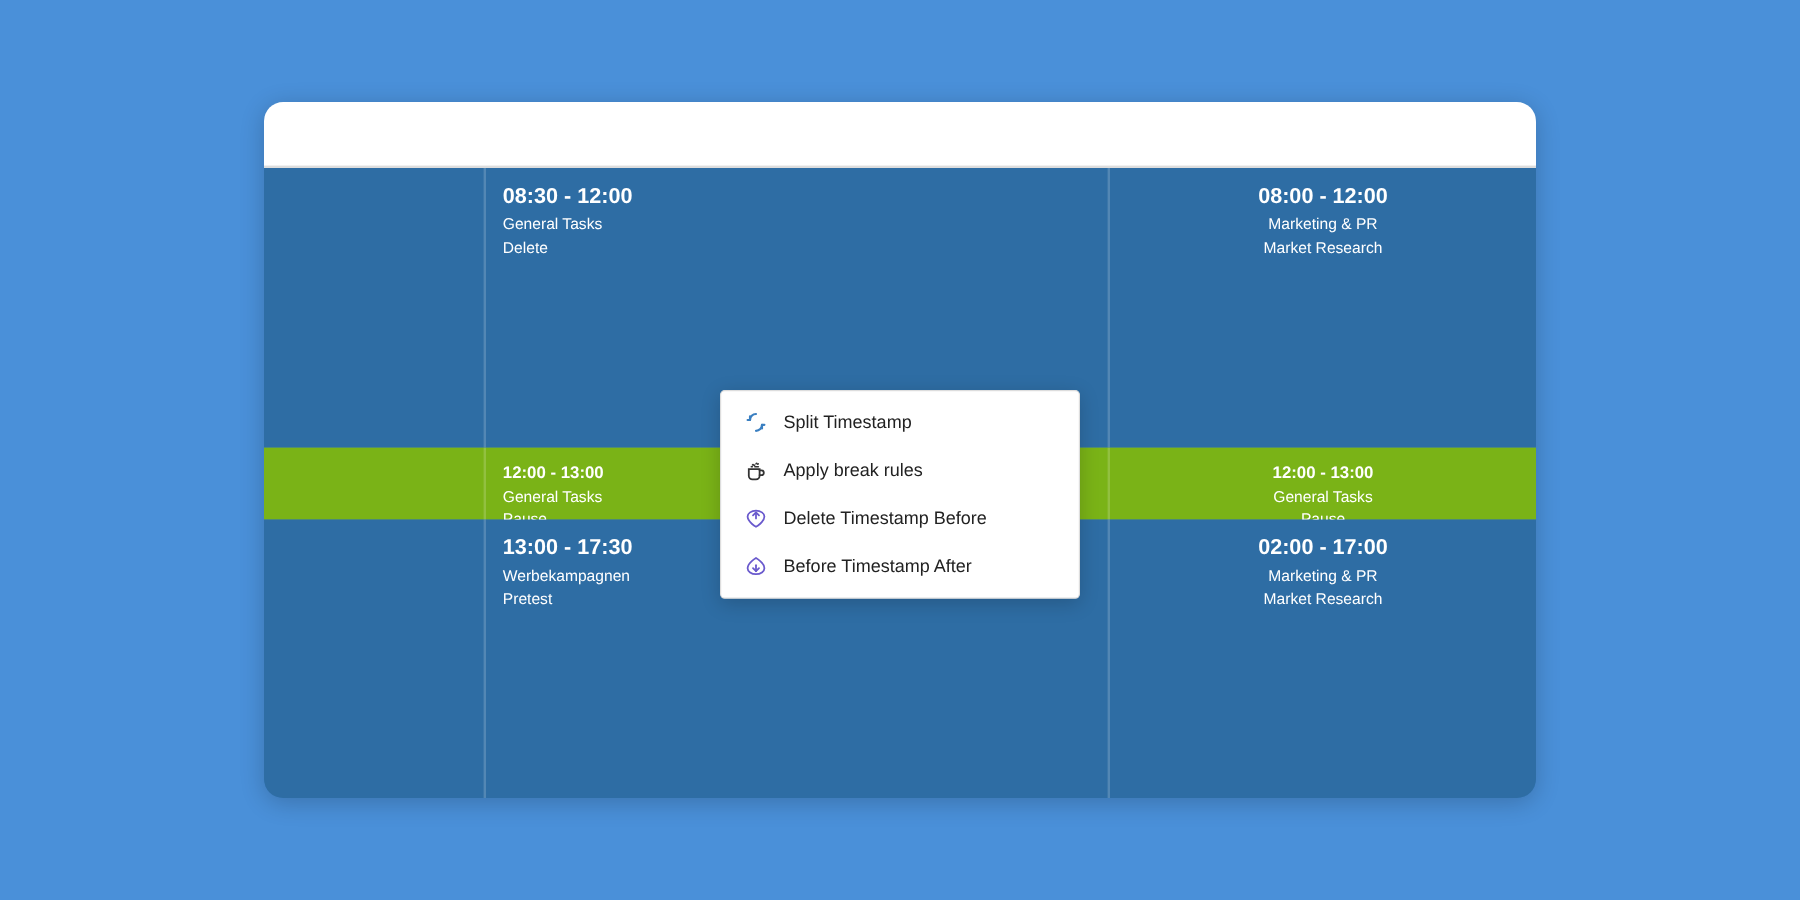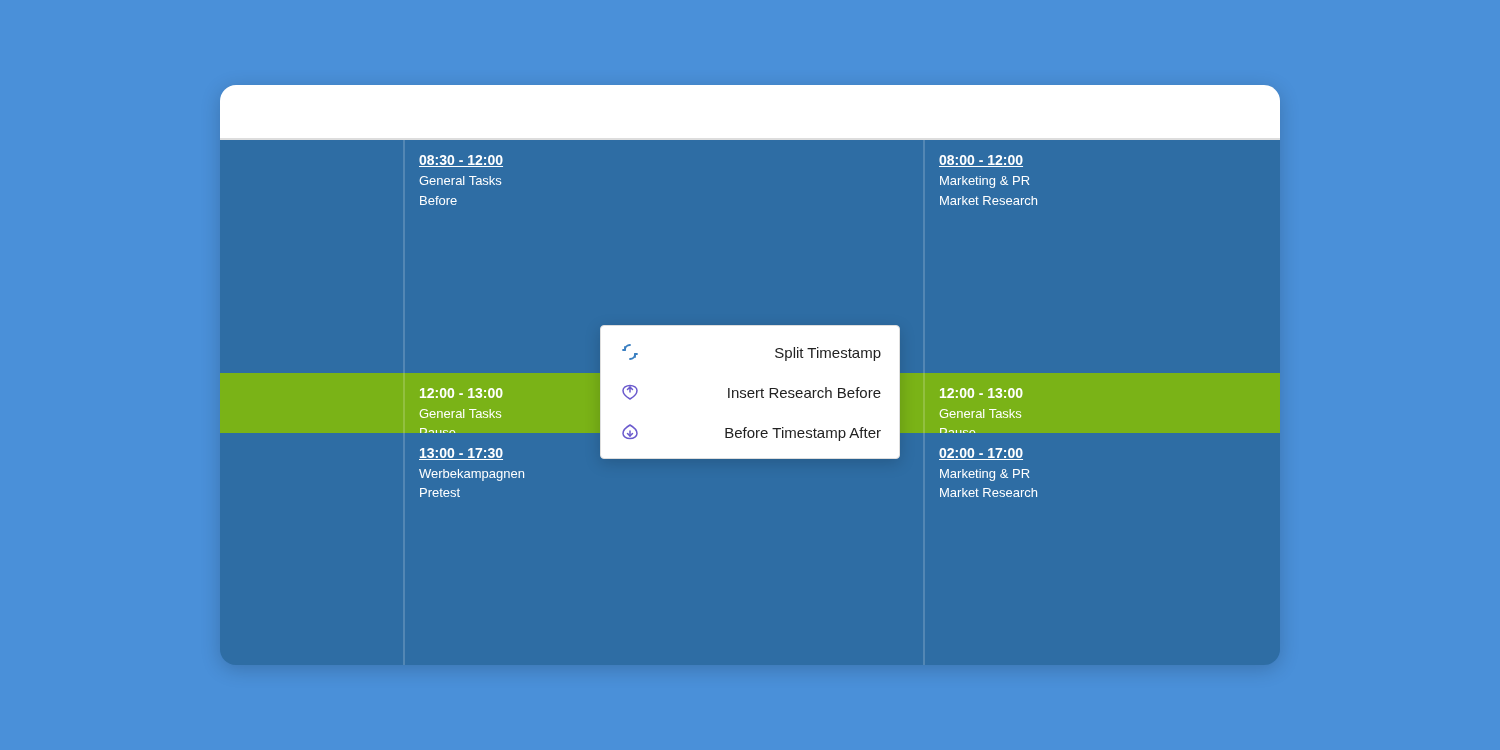--- a/index.html
+++ b/index.html
@@ -42,22 +42,21 @@
     .blue-cell {
       background: #2e6da4;
       color: #fff;
       padding: 10px 14px;
       font-size: 13px;
       line-height: 1.5;
     }
 
     .blue-cell .time {
       font-weight: bold;
-      font-size: 14px;
-      text-decoration: underline;
+      font-size: 18px;
     }
 
     
     .green-cell {
       background: #7ab317;
       color: #fff;
       padding: 10px 14px;
       font-size: 13px;
       line-height: 1.5;
     }
@@ -85,21 +84,20 @@
     }
 
     .menu-item {
       display: flex;
       align-items: center;
       padding: 9px 18px;
       font-size: 15px;
       color: #222;
       cursor: pointer;
       gap: 12px;
-      justify-content: space-between;
     }
 
     .menu-icon {
       width: 22px;
       height: 22px;
       display: flex;
       align-items: center;
       justify-content: center;
       font-size: 17px;
       flex-shrink: 0;
@@ -113,42 +111,42 @@
     .icon-insert { color: #6a5acd; }
     .icon-after { color: #6a5acd; }
 
     
     .row1 { grid-row: 1; }
     .row2 { grid-row: 2; }
     .row3 { grid-row: 3; }
     .row4 { grid-row: 4; }
     .col1 { grid-column: 1; }
     .col2 { grid-column: 2; }
-    .col3 { grid-column: 3; }
+    .col3 { grid-column: 3; text-align: center; }
 
     .divider-v {
       border-right: 2px solid rgba(255,255,255,0.18);
     }
   </style>
 </head>
 <body>
 
 <div class="calendar-card">
 
   <div class="calendar-grid">
 
     <div class="header-cell row1 col1"></div>
     <div class="header-cell row1 col2"></div>
     <div class="header-cell row1 col3"></div>
 
     <div class="blue-cell divider-v row2 col1"></div>
     <div class="blue-cell divider-v row2 col2">
       <div class="time">08:30 - 12:00</div>
       <div>General Tasks</div>
-      <div>Before</div>
+      <div>Delete</div>
     </div>
     <div class="blue-cell row2 col3">
       <div class="time">08:00 - 12:00</div>
       <div>Marketing &amp; PR</div>
       <div>Market Research</div>
     </div>
 
     <div class="green-cell divider-v row3 col1"></div>
     <div class="green-cell divider-v row3 col2">
       <div class="time">12:00 - 13:00</div>
@@ -186,30 +184,43 @@
             <path d="M10 17C12.8 17 15 14.8 15 12" stroke="#3a7fc1" stroke-width="1.8" stroke-linecap="round" fill="none"></path>
             <path d="M3 8 L5 8 L5 5" stroke="#3a7fc1" stroke-width="1.8" stroke-linecap="round" stroke-linejoin="round" fill="none"></path>
             <path d="M17 12 L15 12 L15 15" stroke="#3a7fc1" stroke-width="1.8" stroke-linecap="round" stroke-linejoin="round" fill="none"></path>
           </svg>
         </span>
         <span>Split Timestamp</span>
       </div>
 
 
 
+      <div class="menu-item">
+        <span class="menu-icon icon-apply">
+          <svg width="20" height="20" viewBox="0 0 20 20" fill="none">
+            <path d="M4 9h9v5.5a3 3 0 01-3 3H7a3 3 0 01-3-3V9z" stroke="#333" stroke-width="1.5"></path>
+            <path d="M13 10h1.5a2 2 0 010 4H13" stroke="#333" stroke-width="1.5" stroke-linecap="round"></path>
+            <path d="M7 5.5 Q7.5 4.5 8 5.5 Q8.5 6.5 9 5.5" stroke="#333" stroke-width="1.2" fill="none" stroke-linecap="round"></path>
+            <path d="M10 4.5 Q10.5 3.5 11 4.5 Q11.5 5.5 12 4.5" stroke="#333" stroke-width="1.2" fill="none" stroke-linecap="round"></path>
+            <path d="M6 7 L7 7" stroke="#333" stroke-width="1.2" stroke-linecap="round"></path>
+            <path d="M9 7 L12 7" stroke="#333" stroke-width="1.2" stroke-linecap="round"></path>
+          </svg>
+        </span>
+        <span>Apply break rules</span>
+      </div>
 
       <div class="menu-item">
         <span class="menu-icon icon-before">
           <svg width="20" height="20" viewBox="0 0 20 20" fill="none">
             <path d="M10 17C10 17 3 13 3 8.5a7 5 0 0114 0C17 13 10 17 10 17z" stroke="#6a5acd" stroke-width="1.5" fill="none"></path>
             <path d="M10 10 L10 5" stroke="#6a5acd" stroke-width="1.5" stroke-linecap="round"></path>
             <path d="M7.5 7.5 L10 5 L12.5 7.5" stroke="#6a5acd" stroke-width="1.5" stroke-linecap="round" stroke-linejoin="round"></path>
           </svg>
         </span>
-        <span>Insert Research Before</span>
+        <span>Delete Timestamp Before</span>
       </div>
 
 
       <div class="menu-item">
         <span class="menu-icon icon-after">
           <svg width="20" height="20" viewBox="0 0 20 20" fill="none">
             <path d="M10 3C10 3 17 7 17 11.5a7 5 0 01-14 0C3 7 10 3 10 3z" stroke="#6a5acd" stroke-width="1.5" fill="none"></path>
             <path d="M10 9 L10 14" stroke="#6a5acd" stroke-width="1.5" stroke-linecap="round"></path>
             <path d="M7.5 11.5 L10 14 L12.5 11.5" stroke="#6a5acd" stroke-width="1.5" stroke-linecap="round" stroke-linejoin="round"></path>
           </svg>

